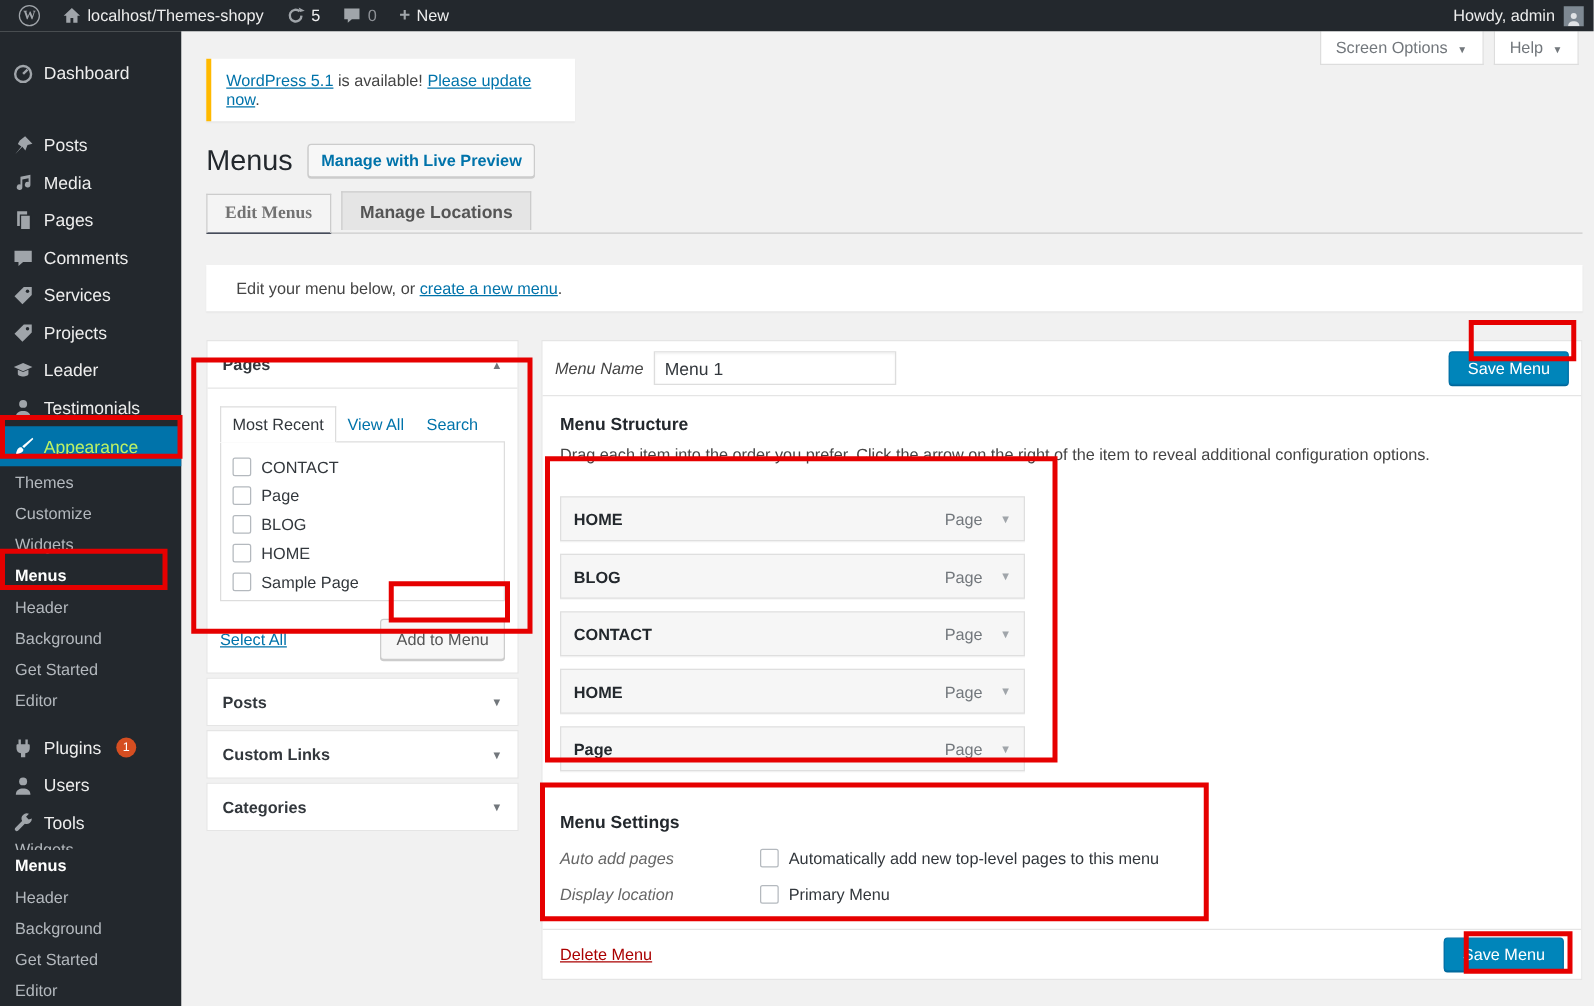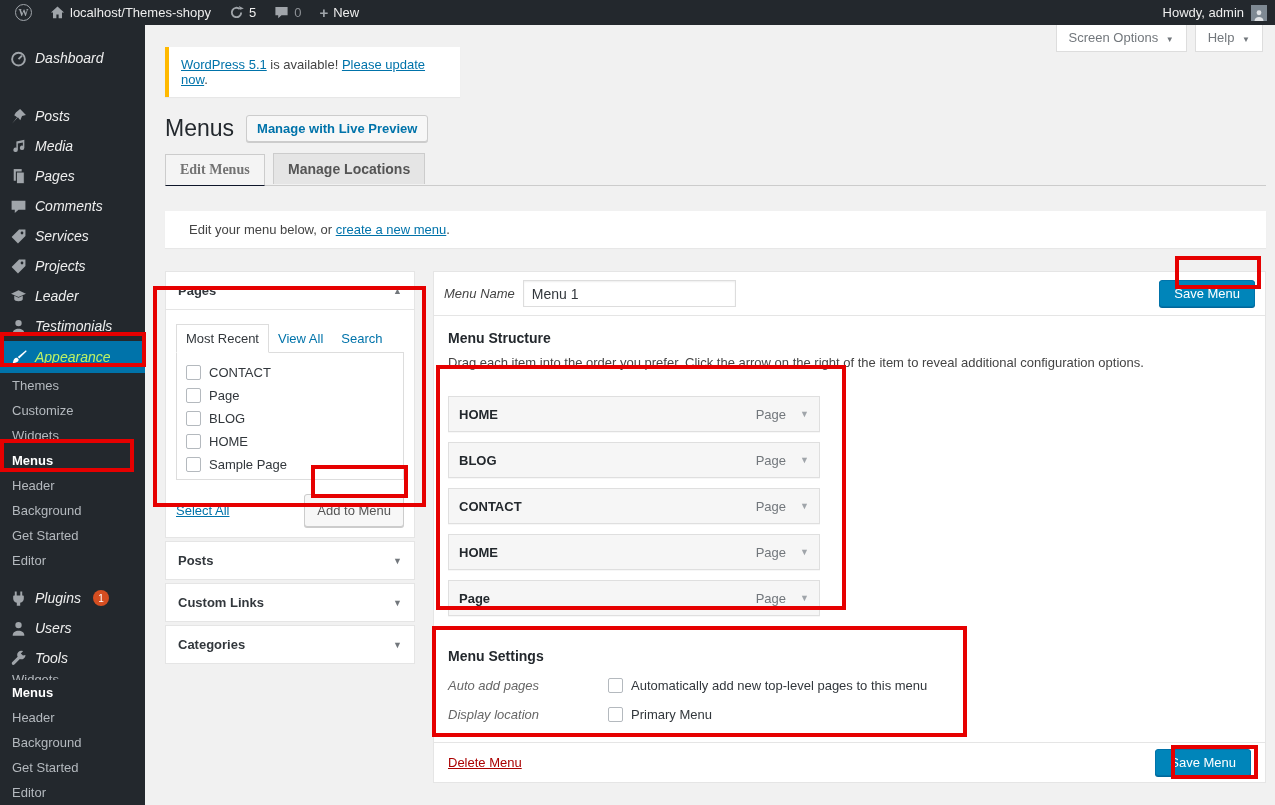--- a/index.html
+++ b/index.html
@@ -17,21 +17,21 @@
     font-size:10px; font-weight:bold; display:flex; align-items:center; justify-content:center; font-family:"Liberation Serif",serif; }
   .ab-ico { width:15px; height:15px; fill:#a0a5aa; display:block; }
   .plus-glyph { color:#a0a5aa; font-size:15px; font-weight:bold; line-height:1; }
   .avatar { width:16px; height:16px; background:#7e8993; display:flex; align-items:flex-end; justify-content:center; overflow:hidden; }
   .avatar svg { width:12px; height:12px; fill:#dfe2e5; }
 
   
   .sidebar { position:absolute; top:25px; left:0; width:145px; height:780px; background:#23282d; padding-top:18px;
     font-size:14px; color:#eee; }
   .sb-item { display:flex; align-items:center; height:30px; padding-left:10px; gap:8px; cursor:pointer; }
-  .sb-item .lbl { color:#eee;font-style:italic; }
+  .sb-item .lbl { color:#eee; }
   .sb-ico { width:17px; height:17px; fill:#a0a5aa; flex:0 0 17px; display:block; }
   .sb-sep { height:28px; }
   .sb-gap { height:10px; }
   .sb-item.active { background:#0073aa; height:32px; }
   .sb-item.active .lbl { color:#bef264; }
   .sb-item.active .sb-ico { fill:#fff; }
   .submenu .sm-item { height:25px; line-height:25px; padding-left:12px; font-size:13px; color:#b4b9be; cursor:pointer; }
   .submenu .sm-item.current { color:#fff; font-weight:bold; }
   .badge { background:#d54e21; color:#fff; border-radius:50%; width:16px; height:16px; font-size:10px;
     display:inline-flex; align-items:center; justify-content:center; margin-left:4px; }
@@ -79,21 +79,21 @@
   .checkbox-box { border:1px solid #ddd; background:#fff; padding:8px 9px; height:128px; position:relative; z-index:1; }
   .cb-row { display:flex; align-items:center; gap:8px; height:23px; font-size:13px; color:#32373c; }
   .checkbox { width:15px; height:15px; border:1px solid #b4b9be; border-radius:2px; background:#fff; flex:0 0 15px; cursor:pointer; }
   .pages-foot { margin-top:14px; display:flex; align-items:center; justify-content:space-between; }
   .pages-foot a { font-size:13px; }
 
   .right-col { flex:1; }
   .menu-card { background:#fff; border:1px solid #e5e5e5; }
   .menu-head { display:flex; align-items:center; height:44px; padding:0 10px; border-bottom:1px solid #e5e5e5; }
   .menu-name-lbl { font-style:italic; font-size:13px; color:#444; margin-right:8px; }
-  .menu-name-input { width:213px; height:27px; border:1px solid #ddd; padding:0 8px; font-size:14px; color:#32373c;
+  .menu-name-input { width:194px; height:27px; border:1px solid #ddd; padding:0 8px; font-size:14px; color:#32373c;
     font-family:"Liberation Sans",sans-serif; box-shadow:inset 0 1px 2px rgba(0,0,0,.07); }
   .spacer { flex:1; }
   .menu-body { padding:14px 14px 0; }
   .section-title { font-size:14px; font-weight:bold; color:#23282d; }
   .hint { margin-top:9px; font-size:13px; color:#444; }
   .mi-list { margin-top:26px; width:372px; }
   .mi { height:36px; background:#f6f6f6; border:1px solid #dfdfdf; display:flex; align-items:center; padding:0 10px;
     margin-bottom:10px; cursor:move; box-shadow:0 1px 0 rgba(0,0,0,.03); }
   .mi .mi-label { font-size:13px; font-weight:bold; color:#23282d; flex:1; }
   .mi .mi-type { font-size:13px; color:#72777c; margin-right:14px; }

